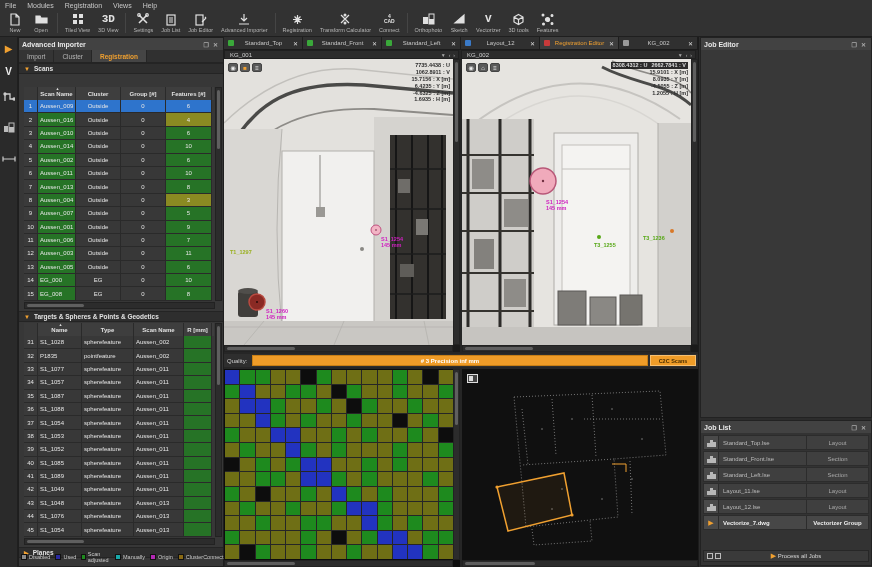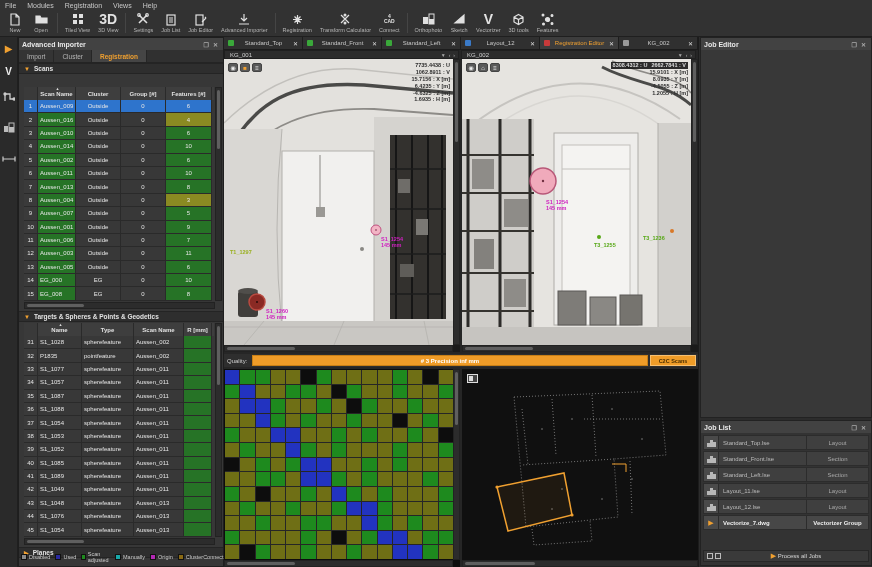--- a/index.html
+++ b/index.html
@@ -7,21 +7,21 @@
 #app{position:relative;width:872px;height:567px;background:#2e2e2e;font-family:"Liberation Sans",sans-serif;overflow:hidden;color:#ccc;}
 
 .menubar{position:absolute;left:0;top:0;width:872px;height:10px;background:#333;display:flex;gap:11px;align-items:center;padding-left:5px;font-size:7px;color:#c8c8c8;}
 .menubar span{cursor:default;}
 
 .toolbar{position:absolute;left:0;top:10px;width:872px;height:27px;background:#323232;border-bottom:1px solid #1f1f1f;display:flex;align-items:stretch;padding-left:2px;}
 .tbtn{display:flex;flex-direction:column;align-items:center;justify-content:flex-start;padding:2px 4px 0;min-width:26px;}
 .tbtn .ic{height:14px;display:flex;align-items:center;justify-content:center;color:#e2e2e2;}
 .tbtn .lb{font-size:5.5px;color:#b5b5b5;margin-top:1px;white-space:nowrap;}
 .tsep{width:1px;background:#454545;margin:3px 3px;}
-.icx{font-size:14px;line-height:11px;color:#e6e6e6;font-weight:bold;}
+.icx{font-size:11px;line-height:11px;color:#e6e6e6;font-weight:bold;font-family:Liberation Mono, monospace;}
 svg.tico{stroke:#e0e0e0;fill:none;stroke-width:1.2;}
 
 .lefttools{position:absolute;left:0;top:37px;width:18px;height:530px;background:#2a2a2a;border-right:1px solid #1f1f1f;display:flex;flex-direction:column;align-items:center;padding-top:6px;gap:12px;}
 
 .importer{position:absolute;left:18px;top:37px;width:206px;height:530px;background:#373737;border:1px solid #1e1e1e;}
 .ptitle{height:12px;background:#424242;display:flex;align-items:center;padding:0 3px;font-size:7px;font-weight:bold;color:#e8e8e8;}
 .ptitle .sp{flex:1;}
 .ptitle .pbtn{font-size:6px;color:#aaa;padding:0 2px;}
 .itabs{height:13px;display:flex;background:#303030;border-bottom:1px solid #242424;}
 .itab{padding:2px 8px;font-size:6.5px;color:#b5b5b5;background:#343434;border-right:1px solid #262626;display:flex;align-items:center;}

